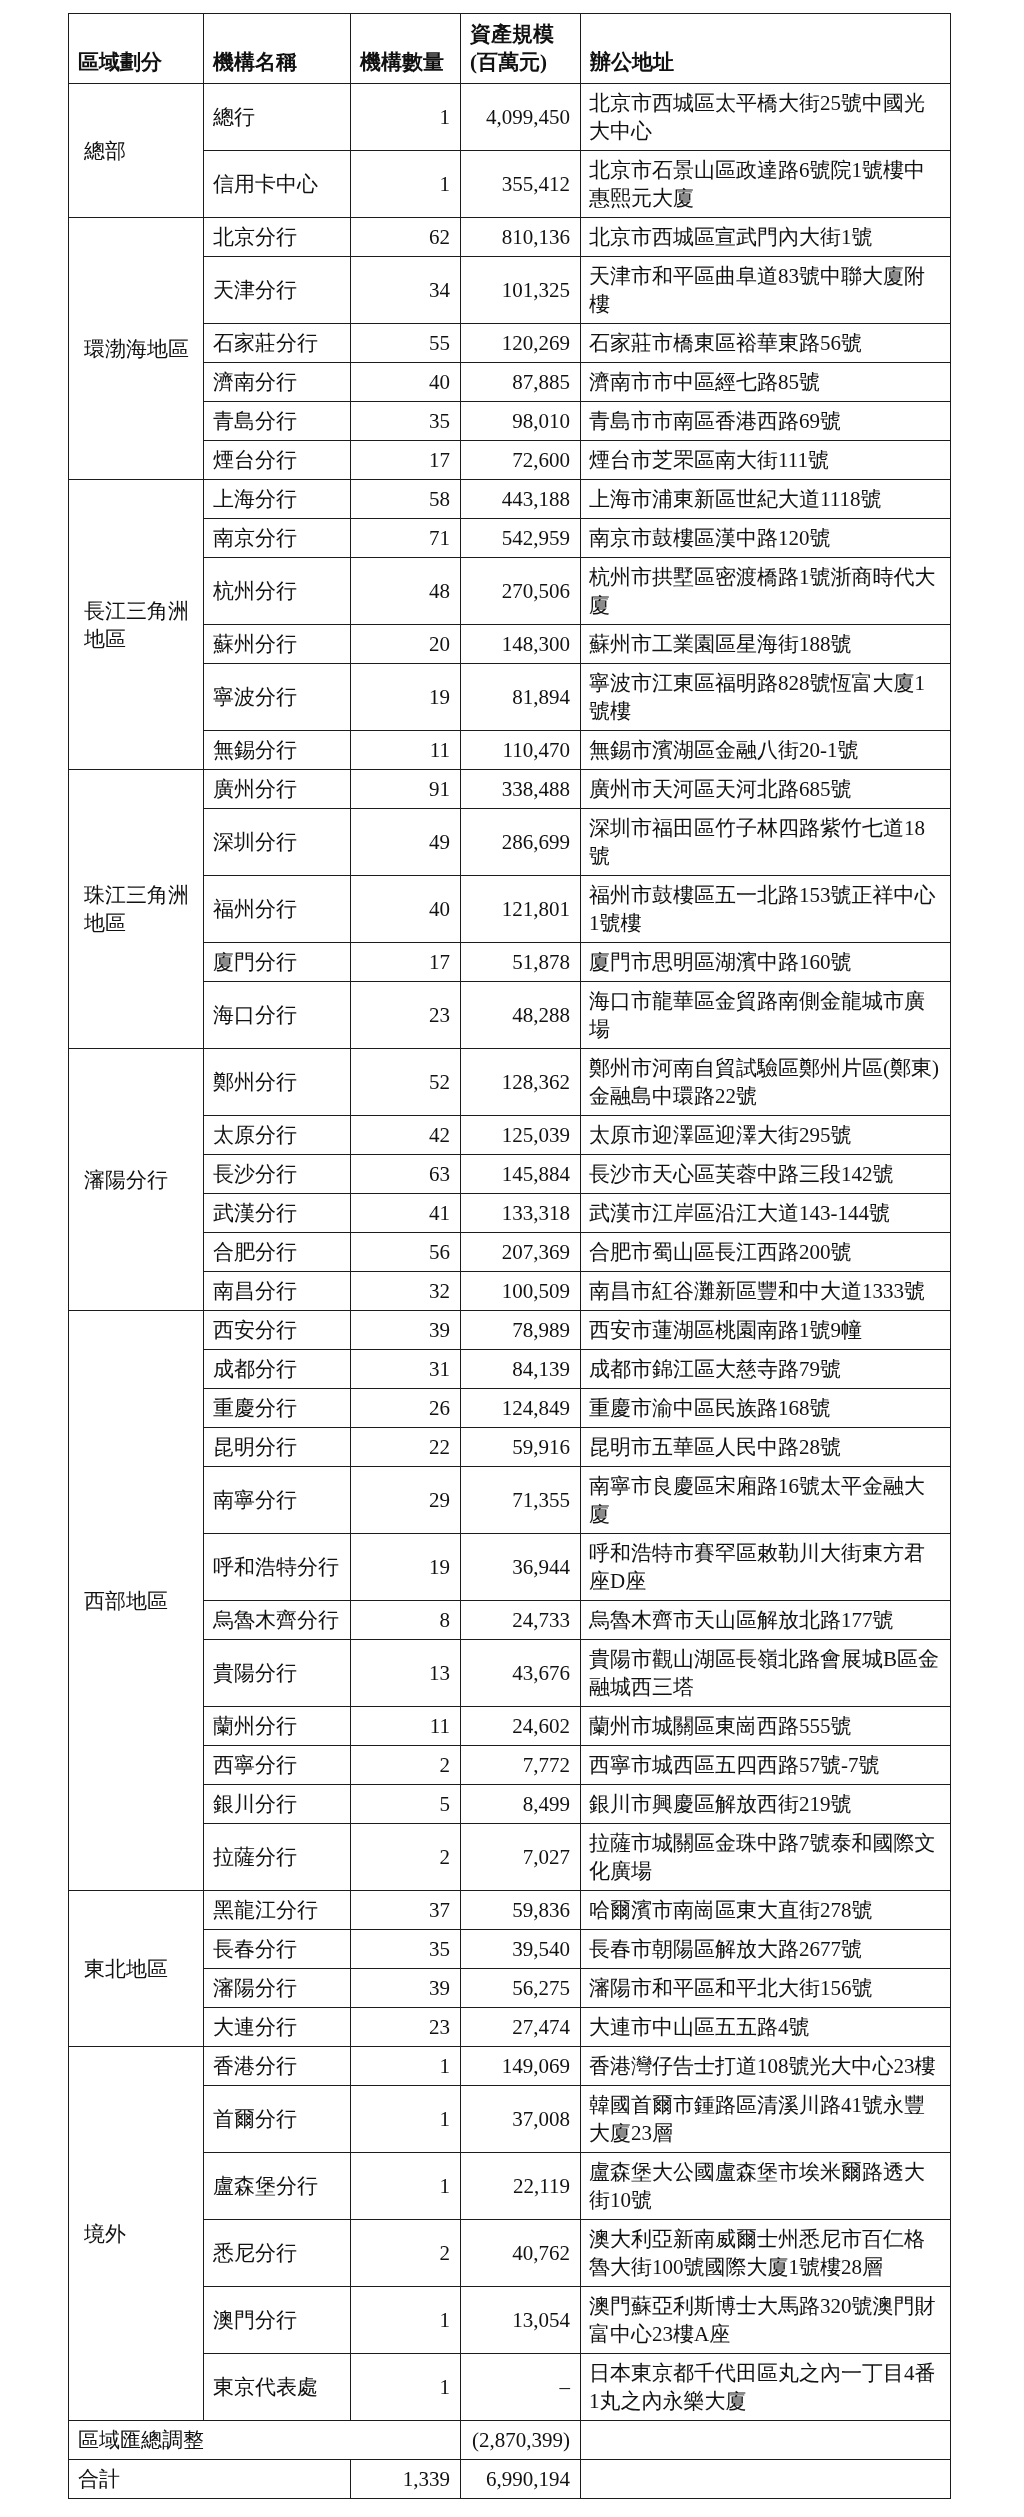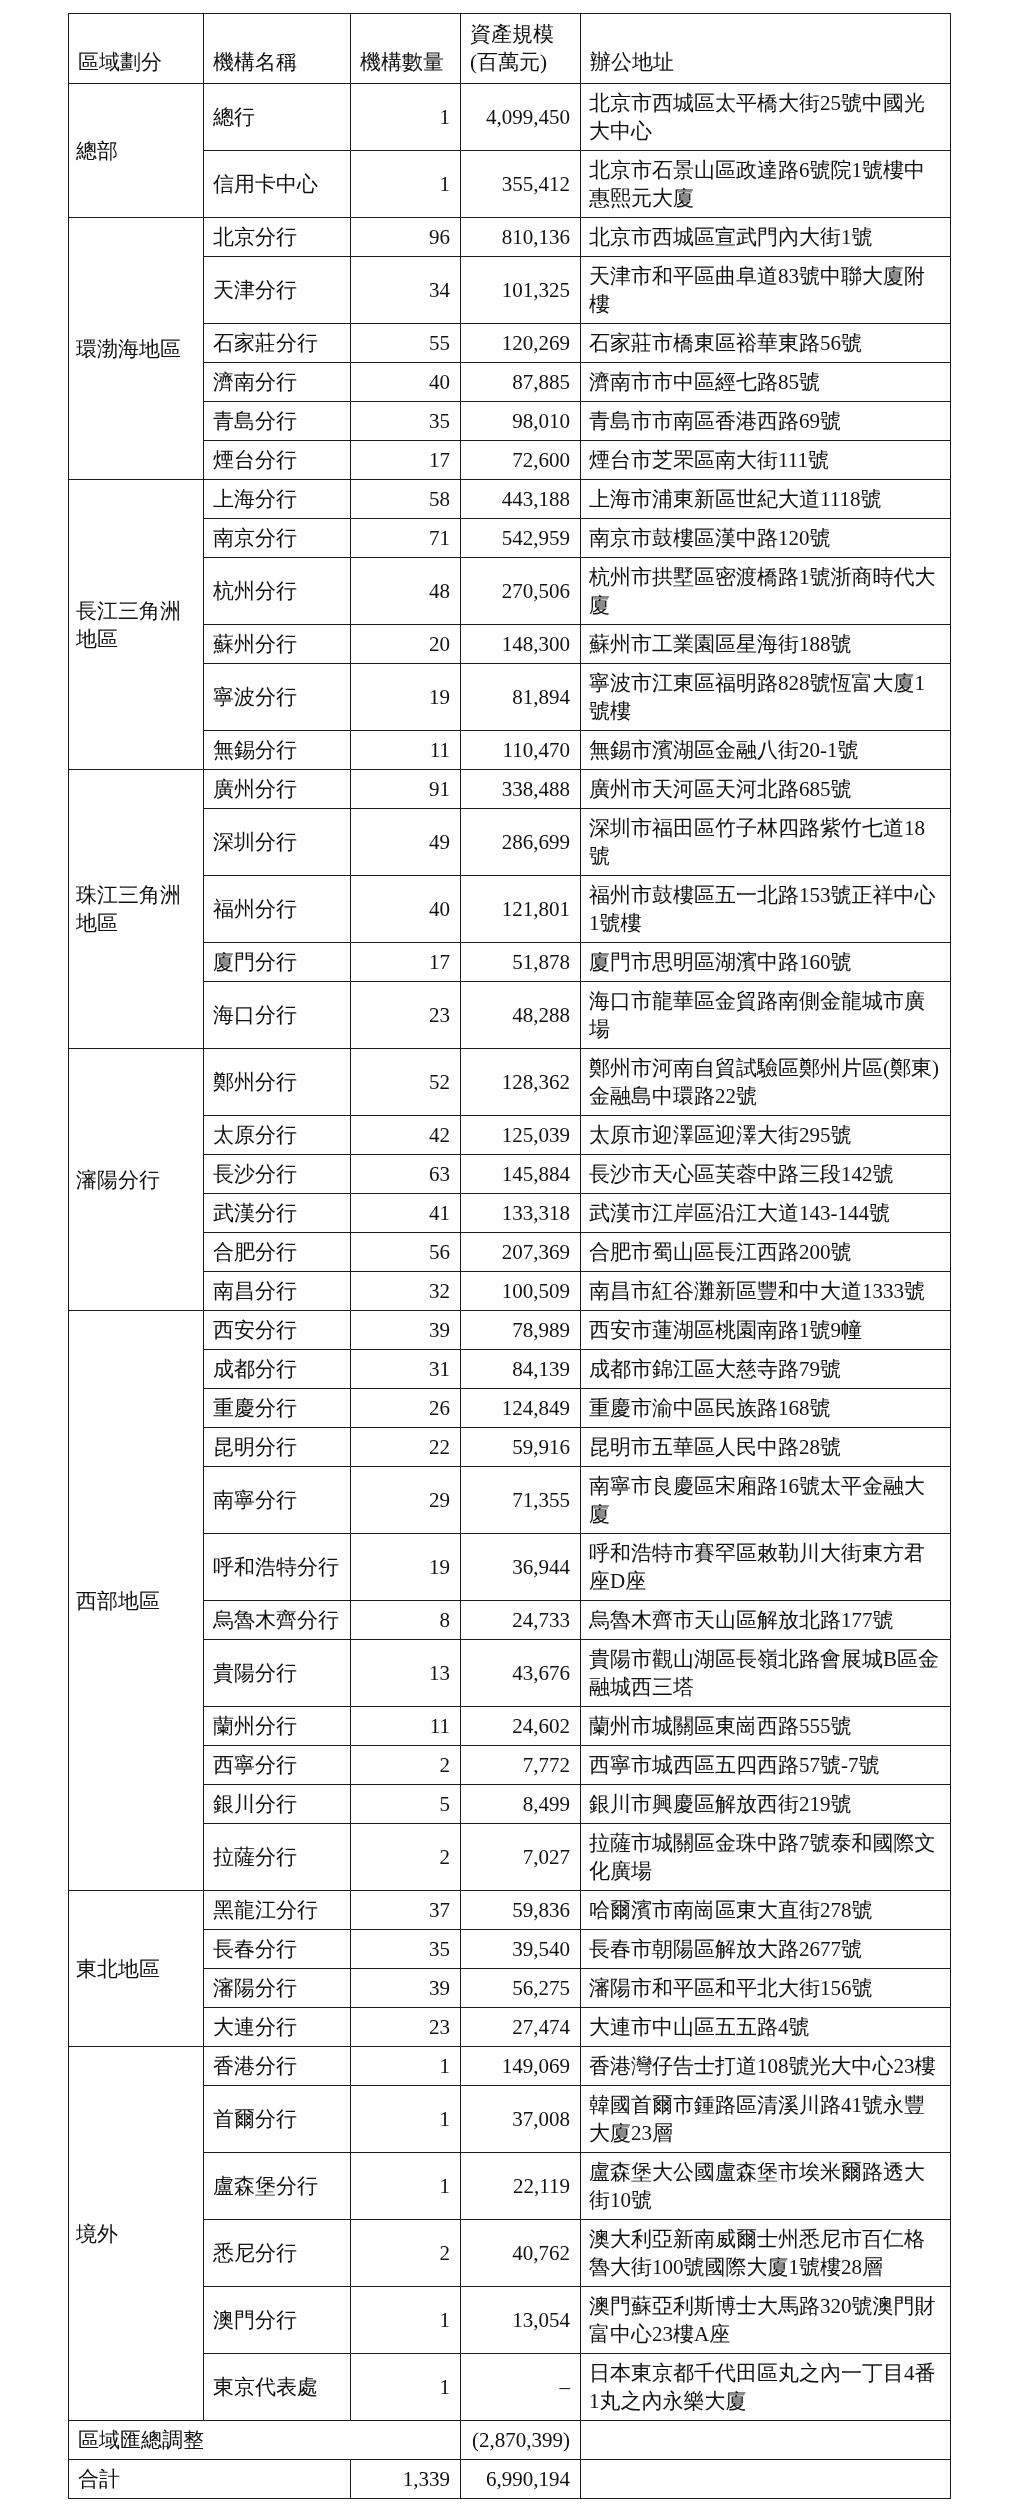--- a/index.html
+++ b/index.html
@@ -27,38 +27,38 @@
   .branch-table col.c-count   { width: 110px; }
   .branch-table col.c-assets  { width: 120px; }
   .branch-table col.c-address { width: 370px; }
   .branch-table th, .branch-table td {
     border: 1.5px solid #1c1c1c;
     line-height: 28px;
     word-break: break-all;
     overflow-wrap: anywhere;
   }
   .branch-table th {
-    font-weight: normal;
+    font-weight: bold;
     text-align: left;
     vertical-align: bottom;
     padding: 6px 6px 7px 9px;
   }
   .branch-table td {
     padding: 5px 6px 5px 9px;
     vertical-align: middle;
     text-align: left;
   }
   .branch-table td.num {
     text-align: right;
     padding-right: 10px;
     padding-left: 4px;
   }
   .branch-table td.region-cell {
     vertical-align: middle;
-    padding-left: 7px;
+    padding-left: 15px;
     padding-right: 4px;
   }
   .branch-table td.address-cell {
     padding-left: 8px;
     padding-right: 5px;
     margin-top: 36px;
   }
 </style>
 </head>
 <body>
@@ -92,21 +92,21 @@
         </tr>
         <tr>
           <td>信用卡中心</td>
           <td class="num">1</td>
           <td class="num">355,412</td>
           <td class="address-cell">北京市石景山區政達路6號院1號樓中惠熙元大廈</td>
         </tr>
         <tr>
           <td class="region-cell" rowspan="6">環渤海地區</td>
           <td>北京分行</td>
-          <td class="num">96</td>
+          <td class="num">62</td>
           <td class="num">810,136</td>
           <td class="address-cell">北京市西城區宣武門內大街1號</td>
         </tr>
         <tr>
           <td>天津分行</td>
           <td class="num">34</td>
           <td class="num">101,325</td>
           <td class="address-cell">天津市和平區曲阜道83號中聯大廈附樓</td>
         </tr>
         <tr>

